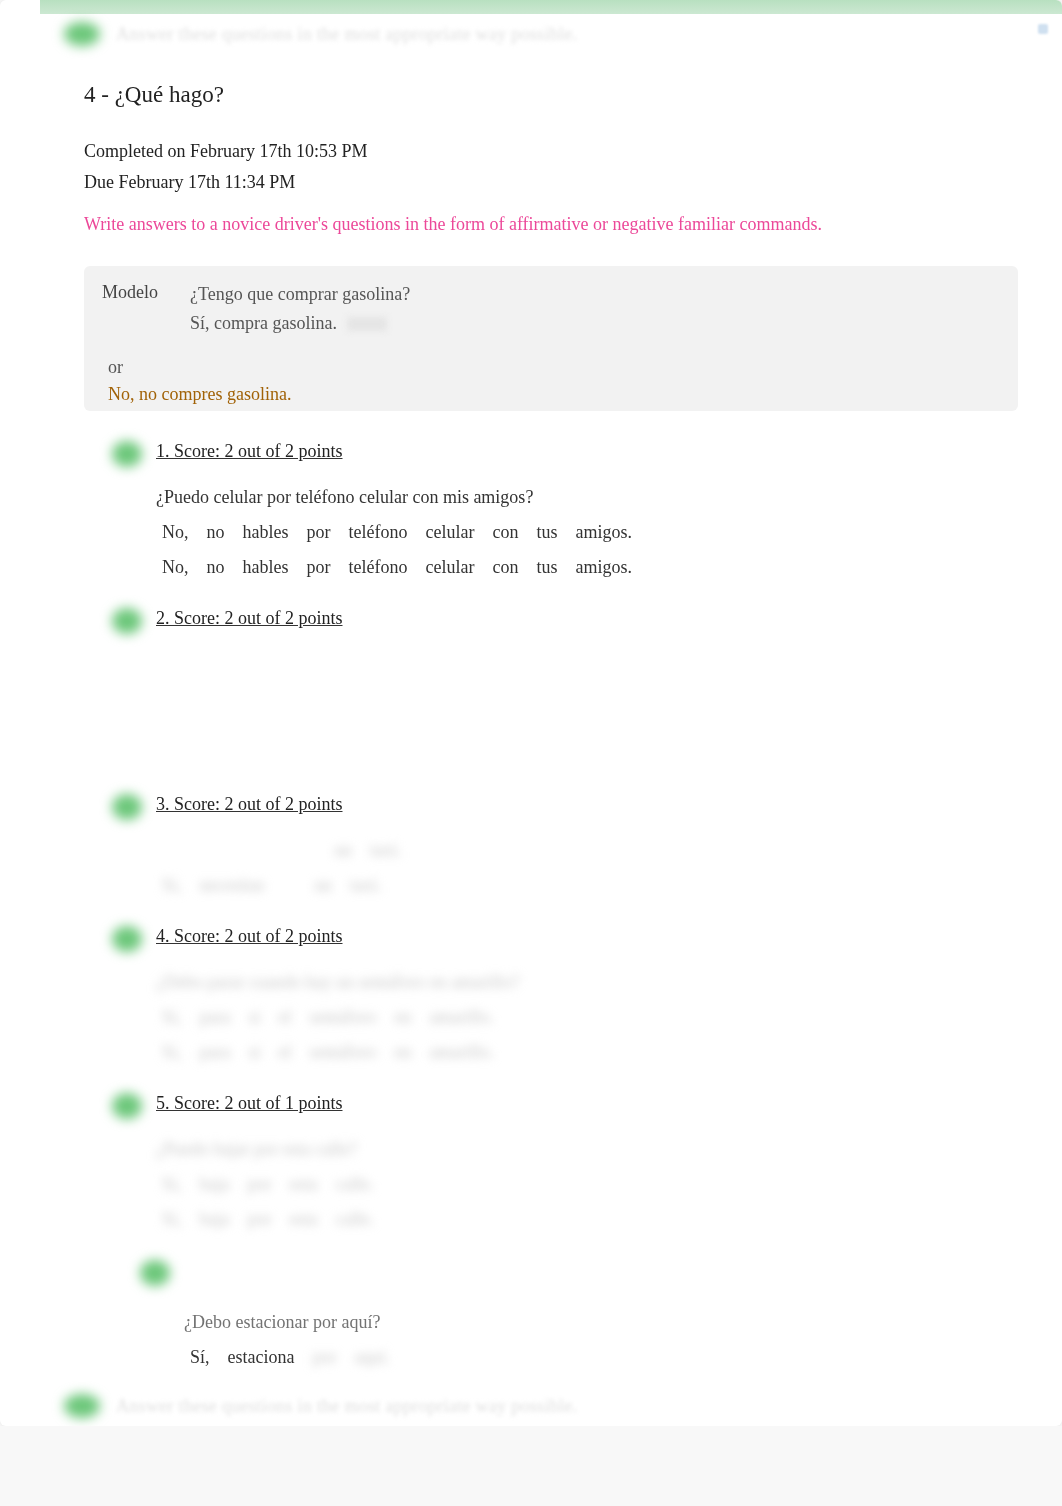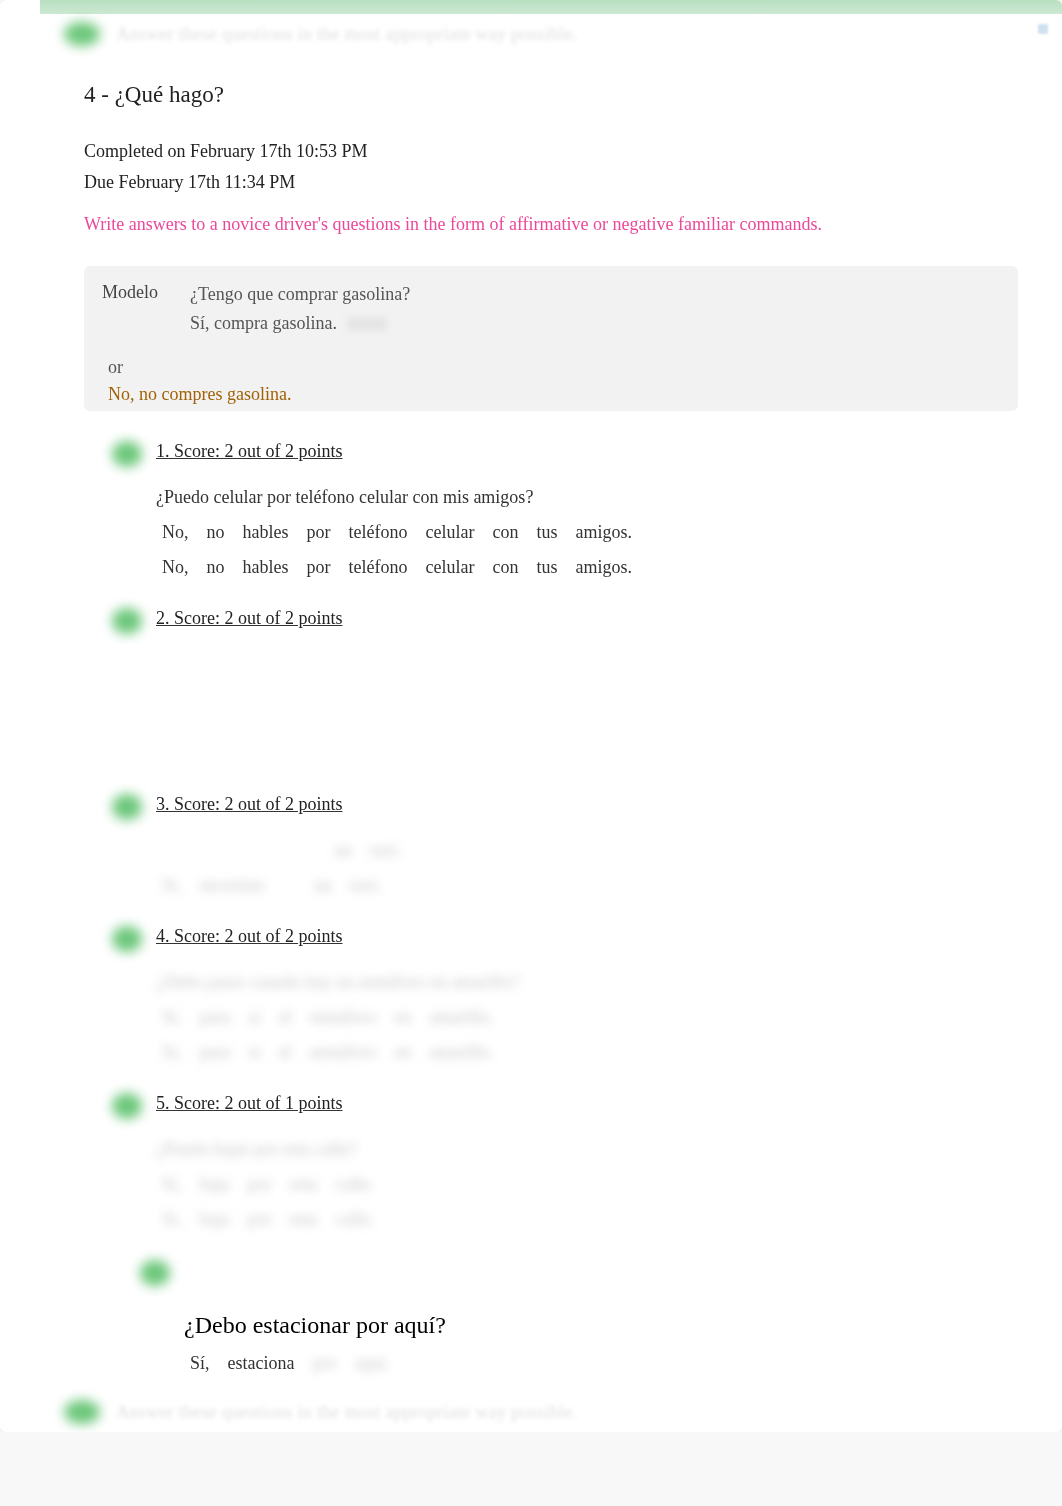--- a/index.html
+++ b/index.html
@@ -177,22 +177,22 @@
       margin-bottom: 26px;
     }
     .final-head .green-check {
       width: 30px;
       height: 26px;
       background: #6cc77a;
       border-radius: 50%;
       filter: blur(6px);
     }
     .final-prompt {
-      font-size: 24px;
-      color: #000000;
+      font-size: 18px;
+      color: #737373;
       margin-left: 44px;
       margin-bottom: 14px;
     }
     .final-answer {
       margin-left: 50px;
       font-size: 18px;
     }
     .final-answer .word {
       display: inline-block;
       margin-right: 18px;

